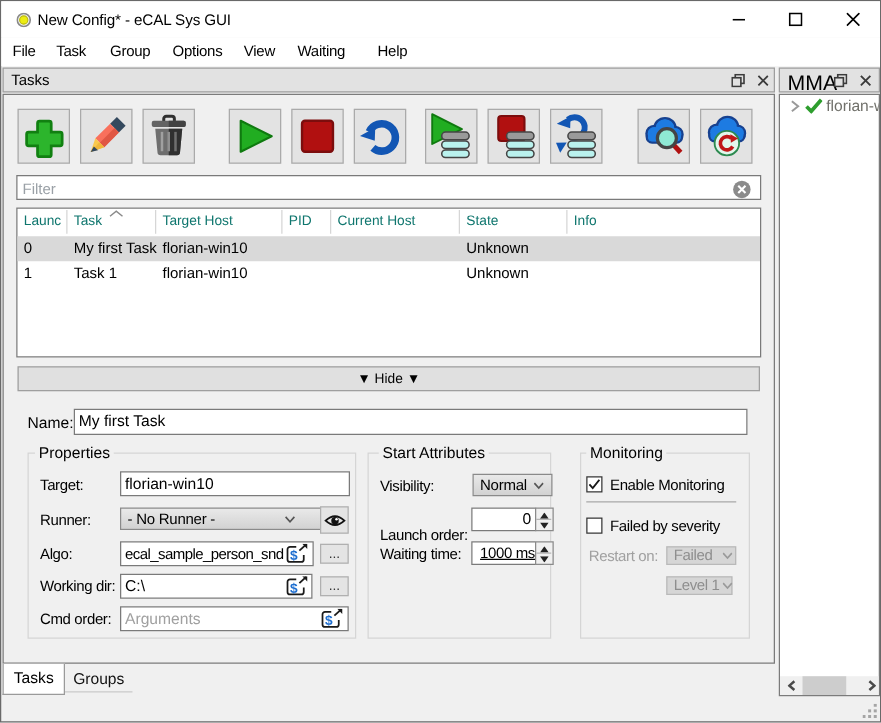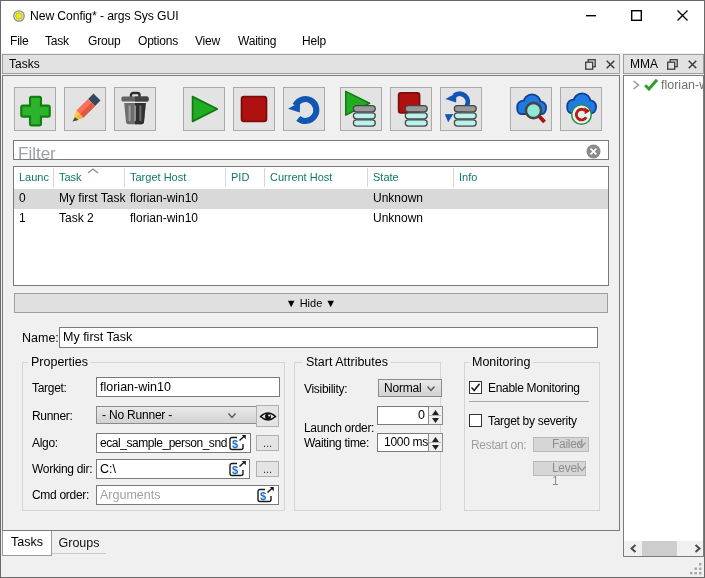--- a/index.html
+++ b/index.html
@@ -14,56 +14,56 @@
 #menubar { position:absolute; left:1px; top:30px; width:703px; height:23px; background:#ffffff; }
 .menu-item { position:absolute; top:4px; font-size:12px; letter-spacing:-0.2px; color:#000; }
 
 .dockhead { position:absolute; height:20px; background:#e2e2e2; border:1px solid #9e9e9e; font-size:12px; color:#000; }
 
 #central { position:absolute; left:2px; top:75px; width:618px; height:456px; border:1px solid #7b7b7b; background:#f0f0f0; }
 
 .tbtn { position:absolute; width:42px; height:44px; top:87px; background:#e3e3e3; border:1px solid #aaaaaa; display:flex; align-items:center; justify-content:center; }
 
 #filter { position:absolute; left:13px; top:140px; width:596px; height:20px; background:#fff; border:1px solid #7a7a7a; }
-#filter span.ph { position:absolute; left:4px; top:3px; font-size:17px; color:#9aa0a6; }
+#filter span.ph { position:absolute; left:4px; top:3px; font-size:12px; color:#9aa0a6; }
 
 #table { position:absolute; left:13px; top:166px; width:596px; height:120px; background:#fff; border:1px solid #7a7a7a; }
 .th { position:absolute; top:0; height:24px; font-size:11px; color:#0f766e; line-height:21px; }
 .colsep { position:absolute; top:1px; height:19px; width:1px; background:#d6d6d6; }
 .trow { position:absolute; left:0; width:594px; height:19.5px; font-size:12px; line-height:19px; }
 .cell { position:absolute; top:0; }
 
 #hidebar { position:absolute; left:14px; top:293px; width:594px; height:20px; background:#e0e0e0; border:1px solid #9f9f9f; text-align:center; font-size:11px; line-height:18px; color:#000; }
 
 #name-label { position:absolute; left:22px; top:331px; font-size:12.5px; }
 #name-input { position:absolute; left:59px; top:327px; width:539px; height:21px; background:#fff; border:1px solid #7a7a7a; font-size:12.5px; line-height:18px; padding-left:3px; }
 
 .gbox { position:absolute; border:1px solid #d5d5d5; }
 .gtitle { position:absolute; top:-8px; background:#f0f0f0; font-size:12.5px; padding:0 3px; }
 .flabel { position:absolute; font-size:12px; letter-spacing:-0.3px; color:#000; white-space:nowrap; }
 .tinput { position:absolute; background:#fff; border:1px solid #7a7a7a; font-size:12.5px; padding-left:3px; }
 .combo { position:absolute; background:linear-gradient(#e9e9e9,#d2d2d2); border:1px solid #8a8a8a; font-size:12px; letter-spacing:-0.2px; padding-left:5px; }
-.combo-dis { position:absolute; background:#d6d6d6; border:1px solid #b9b9b9; font-size:12px; letter-spacing:-0.3px; padding-left:18px; color:#8e8e8e; }
+.combo-dis { position:absolute; background:#d6d6d6; border:1px solid #b9b9b9; font-size:12px; letter-spacing:-0.3px; padding-left:5px; color:#8e8e8e; }
 .chevron { position:absolute; width:8px; height:8px; }
 .sqbtn { position:absolute; background:#e4e4e4; border:1px solid #b0b0b0; display:flex; align-items:center; justify-content:center; }
 #tab-tasks { position:absolute; left:2px; top:531px; width:50px; height:25px; background:#fff; border:1px solid #9a9a9a; border-top:none; font-size:12.5px; text-align:center; line-height:22px; }
 #tab-groups { position:absolute; left:52px; top:533px; width:54px; height:21px; font-size:12.5px; text-align:center; line-height:20px; color:#111; border-bottom:1px solid #c9c9c9; }
 
 #rdock-head { position:absolute; left:623px; top:54px; width:81px; height:20px; background:#e2e2e2; border:1px solid #9e9e9e; }
 #rdock { position:absolute; left:623px; top:75px; width:81px; height:482px; background:#fff; border:1px solid #7b7b7b; overflow:hidden; }
 </style>
 </head>
 <body>
 <div id="win"></div>
 <div id="titlebar">
   <svg class="abs" style="left:12px;top:9px" width="12" height="12" viewBox="0 0 12 12">
       <circle cx="6" cy="6" r="5.2" fill="#f2f2f2" stroke="#8a8a8a" stroke-width="1.3"></circle>
       <circle cx="6" cy="6" r="3.3" fill="#ecec12" stroke="#b9b90a" stroke-width="0.9"></circle>
     </svg>
-  <span id="title-text">New Config* - args Sys GUI</span>
+  <span id="title-text">New Config* - eCAL Sys GUI</span>
   <svg class="abs" style="left:585px;top:14px" width="10" height="2" viewBox="0 0 10 2">
       <rect width="10" height="1.4" fill="#000"></rect>
     </svg>
   <svg class="abs" style="left:630px;top:9px" width="11" height="11" viewBox="0 0 11 11">
       <rect x="0.7" y="0.7" width="9.6" height="9.6" fill="none" stroke="#000" stroke-width="1.4"></rect>
     </svg>
   <svg class="abs" style="left:676px;top:9px" width="11" height="11" viewBox="0 0 11 11">
       <path d="M0.5 0.5 L10.5 10.5 M10.5 0.5 L0.5 10.5" stroke="#000" stroke-width="1.3"></path>
     </svg>
 </div>
@@ -224,21 +224,21 @@
   <div class="colsep" style="left:353px"></div>
   <div class="colsep" style="left:439px"></div>
   <div class="trow" style="top:22px;background:#d9d9d9;">
     <span class="cell" style="left:5px">0</span>
     <span class="cell" style="left:45px">My first Task</span>
     <span class="cell" style="left:116px">florian-win10</span>
     <span class="cell" style="left:359px">Unknown</span>
   </div>
   <div class="trow" style="top:41.5px;">
     <span class="cell" style="left:5px">1</span>
-    <span class="cell" style="left:45px">Task 2</span>
+    <span class="cell" style="left:45px">Task 1</span>
     <span class="cell" style="left:116px">florian-win10</span>
     <span class="cell" style="left:359px">Unknown</span>
   </div>
 </div>
 <div id="hidebar">▼ Hide ▼</div>
 <span id="name-label">Name:</span>
 <div id="name-input">My first Task</div>
 
 <div class="gbox" style="left:22px;top:362px;width:263px;height:149px;">
     <span class="gtitle" style="left:5px">Properties</span>
@@ -302,56 +302,56 @@
 <div class="spin" style="position:absolute;left:428px;top:406px;width:15px;height:19px;border:1px solid #8a8a8a;background:#f0f0f0;">
   <div style="position:absolute;left:0;top:0;width:12px;height:9px;border-bottom:1px solid #b5b5b5;"></div>
   <svg class="abs" style="left:3px;top:2.5px" width="7" height="5" viewBox="0 0 7 5">
       <polygon points="3.5,0 7,5 0,5" fill="#222"></polygon>
     </svg>
   <svg class="abs" style="left:3px;top:11px" width="7" height="5" viewBox="0 0 7 5">
       <polygon points="0,0 7,0 3.5,5" fill="#222"></polygon>
     </svg>
 </div>
 <span class="flabel" style="left:304px;top:436px">Waiting time:</span>
-<div class="tinput" style="left:377px;top:433px;width:52px;white-space:nowrap;font-size:12px;letter-spacing:-0.3px;height:19px;line-height:17px;text-align:right;padding-right:0;">1000 ms</div>
+<div class="tinput" style="left:377px;top:433px;width:52px;white-space:nowrap;font-size:12px;letter-spacing:-0.3px;height:19px;line-height:17px;text-align:right;padding-right:0;text-decoration:underline;">1000 ms</div>
 <div class="spin" style="position:absolute;left:428px;top:433px;width:15px;height:19px;border:1px solid #8a8a8a;background:#f0f0f0;">
   <div style="position:absolute;left:0;top:0;width:12px;height:9px;border-bottom:1px solid #b5b5b5;"></div>
   <svg class="abs" style="left:3px;top:2.5px" width="7" height="5" viewBox="0 0 7 5">
       <polygon points="3.5,0 7,5 0,5" fill="#222"></polygon>
     </svg>
   <svg class="abs" style="left:3px;top:11px" width="7" height="5" viewBox="0 0 7 5">
       <polygon points="0,0 7,0 3.5,5" fill="#222"></polygon>
     </svg>
 </div>
 <div style="position:absolute;left:469px;top:381px;width:13px;height:13px;background:#fff;border:1px solid #333;">
   <svg class="abs" style="left:1px;top:1px" width="9" height="9" viewBox="0 0 9 9">
       <path d="M0.5 4.5 L3.2 7.5 L8.5 0.8" fill="none" stroke="#1a1a1a" stroke-width="1.5"></path>
     </svg>
 </div>
 <span class="flabel" style="left:488px;top:381px">Enable Monitoring</span>
 <div style="position:absolute;left:469px;top:401px;width:120px;height:1px;background:#a8a8a8;"></div>
 <div style="position:absolute;left:469px;top:414px;width:13px;height:13px;background:#fff;border:1px solid #333;"></div>
-<span class="flabel" style="left:488px;top:414px">Target by severity</span>
+<span class="flabel" style="left:488px;top:414px">Failed by severity</span>
 <span class="flabel" style="left:471px;top:438px;color:#a0a0a0;">Restart on:</span>
 <div class="combo-dis" style="left:533px;top:437px;width:56px;height:15px;line-height:13px;">Failed
   <svg class="chevron" style="left:44px;top:3px">
       <path d="M0.5 1.5 L4 5.5 L7.5 1.5" fill="none" stroke="#9a9a9a" stroke-width="1.3"></path>
     </svg>
 </div>
 <div class="combo-dis" style="left:533px;top:461px;width:53px;height:15px;line-height:13px;">Level 1
   <svg class="chevron" style="left:44px;top:3px">
       <path d="M0.5 1.5 L4 5.5 L7.5 1.5" fill="none" stroke="#9a9a9a" stroke-width="1.3"></path>
     </svg>
 </div>
 
 <div id="tab-tasks">Tasks</div>
 <div id="tab-groups">Groups</div>
 
 <div id="rdock-head">
-  <span style="position:absolute;left:6px;top:2px;font-size:12px;">MMA</span>
+  <span style="position:absolute;left:6px;top:2px;font-size:17px;">MMA</span>
   <svg class="abs" style="left:43px;top:4px" width="11" height="11" viewBox="0 0 11 11">
       <rect x="3.2" y="0.7" width="7" height="7" fill="#e2e2e2" stroke="#3c3c3c" stroke-width="1.3"></rect>
       <rect x="0.7" y="3.2" width="7" height="7" fill="#e2e2e2" stroke="#3c3c3c" stroke-width="1.3"></rect>
     </svg>
   <svg class="abs" style="left:64px;top:5px" width="9" height="9" viewBox="0 0 9 9">
       <path d="M0.7 0.7 L8.3 8.3 M8.3 0.7 L0.7 8.3" stroke="#3c3c3c" stroke-width="1.5"></path>
     </svg>
 </div>
 <div id="rdock">
   <svg class="abs" style="left:8px;top:4px" width="8" height="10" viewBox="0 0 8 10">

